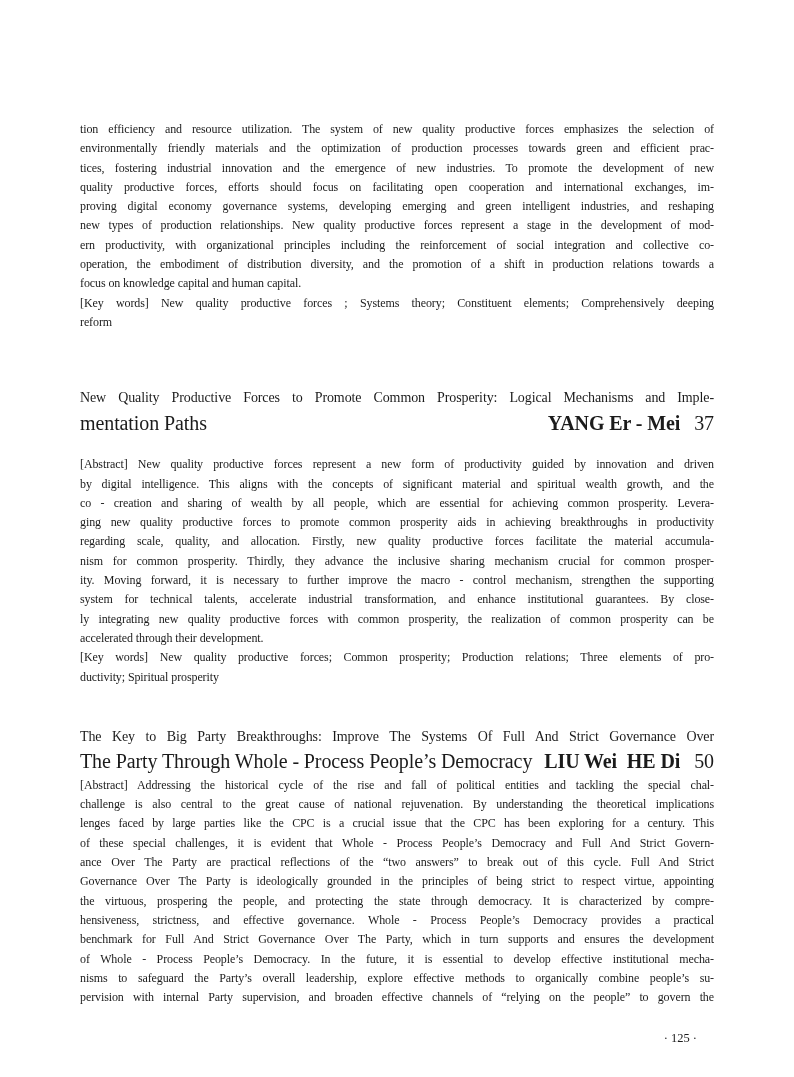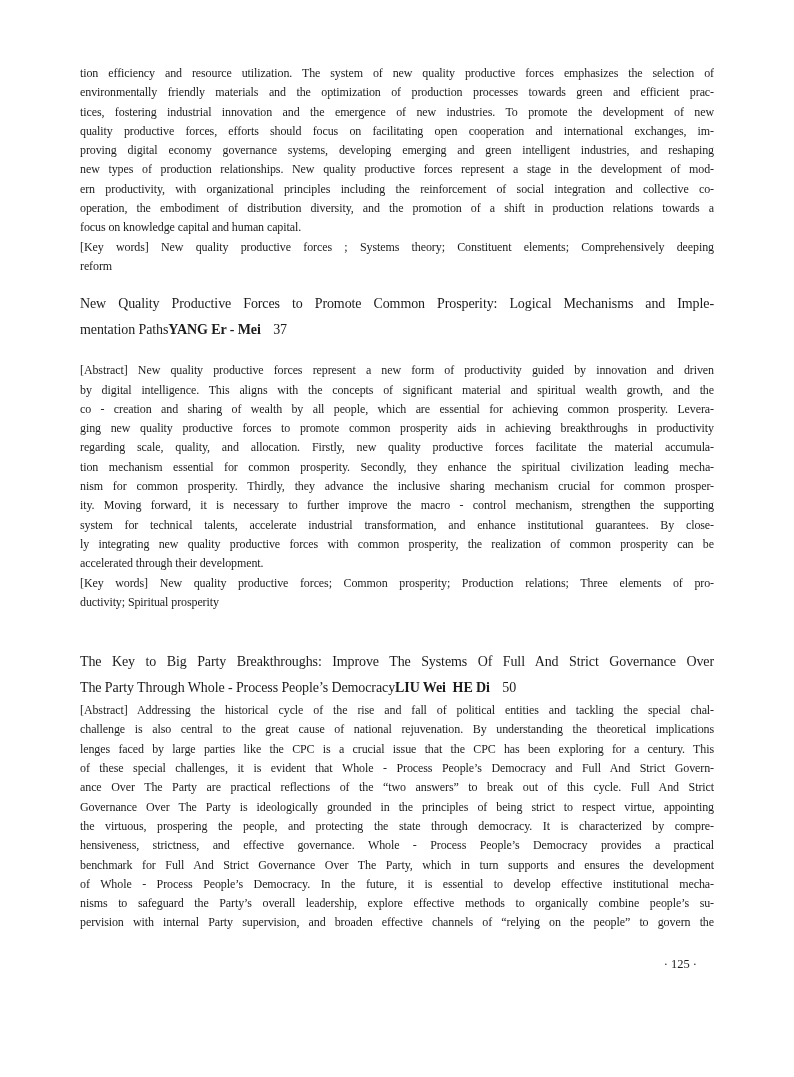--- a/index.html
+++ b/index.html
@@ -11,21 +11,21 @@
     height: 1077px;
     background: #ffffff;
     color: #1b1b1b;
     overflow: hidden;
   }
   .text-col {
     position: absolute;
     left: 80px;
     top: 0;
     width: 634px;
-    padding-top: 64px;
+    padding-top: 120px;
   }
   
   .line {
     height: 19.3px;
     line-height: 19.3px;
     font-size: 12px;
     letter-spacing: -0.1px;
     text-align: justify;
     text-align-last: justify;
     overflow: hidden;
@@ -35,33 +35,33 @@
   .tline {
     font-size: 14px;
     height: 25.5px;
     line-height: 25.5px;
     letter-spacing: -0.1px;
     text-align: justify;
     text-align-last: justify;
     overflow: hidden;
   }
   .tline2 {
-    font-size: 14px;
+    font-size: 20px;
     height: 25.5px;
     line-height: 25.5px;
     letter-spacing: -0.1px;
     display: flex;
-    justify-content: flex-start;
+    justify-content: space-between;
     align-items: baseline;
     overflow: hidden;
   }
   .byline { white-space: nowrap; }
   .au { font-weight: 700; }
   .pn { margin-left: 9px; font-weight: 400; }
-  .mt-title1 { margin-top: 15px; }
+  .mt-title1 { margin-top: 53px; }
   .mt-abs1   { margin-top: 19px; }
   .mt-title2 { margin-top: 37px; }
   .mt-abs2   { margin-top: 1px; }
   .pageno {
     margin-top: 22px;
     height: 19px;
     line-height: 19px;
     font-size: 12.5px;
     text-align: right;
     padding-right: 17px;
@@ -101,21 +101,20 @@
             <span class="pn">37</span>
           </span>
         </div>
       </header>
       <div class="mt-abs1">
           <div class="line">[Abstract] New quality productive forces represent a new form of productivity guided by innovation and driven</div>
           <div class="line">by digital intelligence. This aligns with the concepts of significant material and spiritual wealth growth, and the</div>
           <div class="line">co - creation and sharing of wealth by all people, which are essential for achieving common prosperity. Levera-</div>
           <div class="line">ging new quality productive forces to promote common prosperity aids in achieving breakthroughs in productivity</div>
           <div class="line">regarding scale, quality, and allocation. Firstly, new quality productive forces facilitate the material accumula-</div>
-          <div class="line">tion mechanism essential for common prosperity. Secondly, they enhance the spiritual civilization leading mecha-</div>
           <div class="line">nism for common prosperity. Thirdly, they advance the inclusive sharing mechanism crucial for common prosper-</div>
           <div class="line">ity. Moving forward, it is necessary to further improve the macro - control mechanism, strengthen the supporting</div>
           <div class="line">system for technical talents, accelerate industrial transformation, and enhance institutional guarantees. By close-</div>
           <div class="line">ly integrating new quality productive forces with common prosperity, the realization of common prosperity can be</div>
           <div class="line end">accelerated through their development.</div>
         </div>
       <div>
           <div class="line">[Key words] New quality productive forces; Common prosperity; Production relations; Three elements of pro-</div>
           <div class="line end">ductivity; Spiritual prosperity</div>
         </div>

